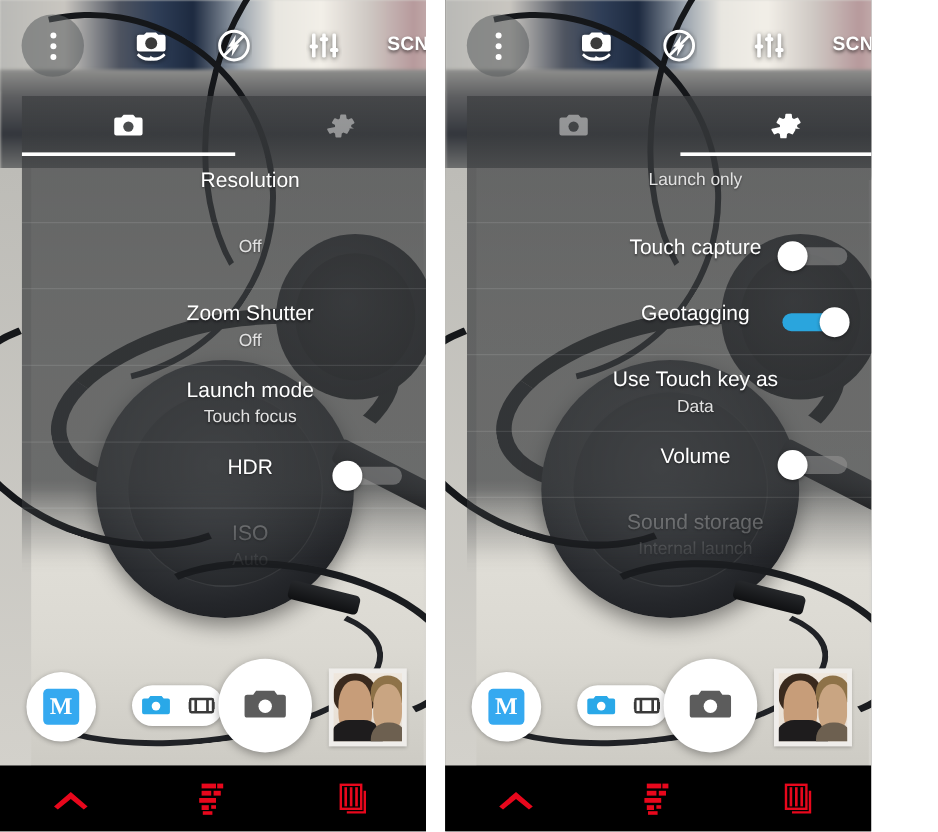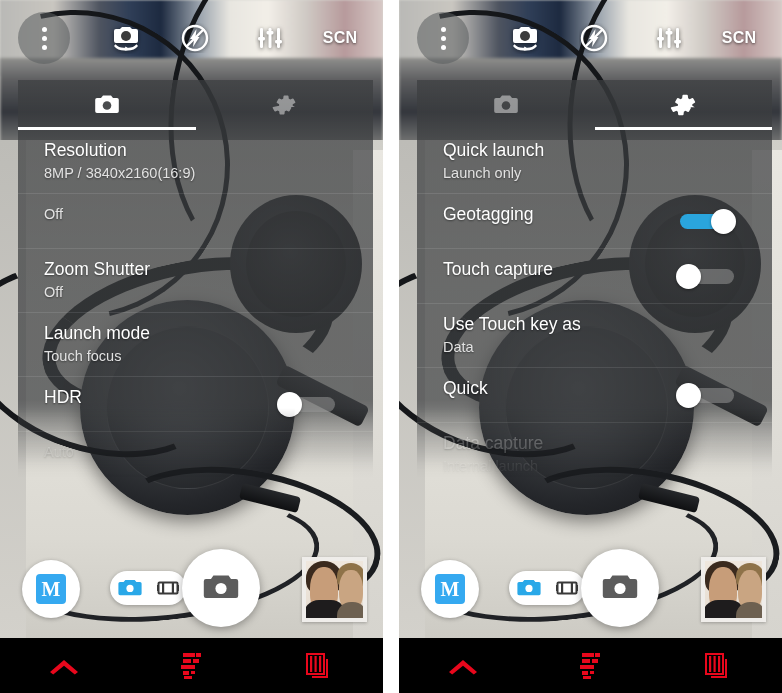--- a/index.html
+++ b/index.html
@@ -1,18 +1,18 @@
 <!DOCTYPE html>
 <html><head>
 <meta charset="utf-8">
 <style>
   html,body{margin:0;padding:0;background:#fff;}
   body{width:782px;height:693px;font-family:"Liberation Sans",sans-serif;overflow:hidden;}
 
-  .stage{position:relative;width:782px;height:693px;display:flex;background:#ffffff;}
+  .stage{position:relative;width:726px;height:693px;display:flex;background:#ffffff;}
 
   .phone{position:relative;width:383px;height:693px;overflow:hidden;background:#000;}
   .phone.right{margin-left:16px;}
 
   
   .viewfinder{position:absolute;left:0;top:0;width:383px;height:638px;overflow:hidden;
       background:#d8d7d2;}
   .vf-top{position:absolute;left:0;top:0;width:100%;height:76px;
       background:linear-gradient(90deg,#b9b9b6 0%,#c9c6c0 14%,#4e5460 26%,#2f3e57 34%,
       #1d2a40 42%,#9aa3ad 52%,#e8e6e0 60%,#f2efe8 70%,#cfc9c4 80%,#b79a9c 90%,#d7c9c6 100%);
@@ -79,21 +79,21 @@
   .tabs{position:relative;height:50px;display:flex;}
   .tab{flex:1;display:flex;align-items:center;justify-content:center;}
   .tab svg{display:block;}
   .tab.inactive svg{opacity:.45;}
   .tab-underline{position:absolute;bottom:0;height:3px;width:50%;background:#fff;transition:none;}
   .tab-underline.left{left:0;}
   .tab-underline.right{left:50%;}
 
   .rows{position:relative;}
   .row{position:relative;padding:9px 0 9px 26px;min-height:44px;box-sizing:border-box;
-      border-top:1px solid rgba(255,255,255,.10);}
+      border-top:1px solid rgba(255,255,255,.10);text-align:center;}
   .row:first-child{border-top:none;}
   .row .title{color:#fff;font-size:17.5px;line-height:23px;
       text-shadow:0 1px 2px rgba(0,0,0,.45);}
   .row .sub{color:#e2e2e2;font-size:14.5px;line-height:21px;margin-top:1px;
       text-shadow:0 1px 2px rgba(0,0,0,.45);}
   .row.dim .title{color:rgba(255,255,255,.42);}
   .row.dim .sub{color:rgba(255,255,255,.30);}
   .row.tall{min-height:55px;}
 
   
@@ -226,21 +226,20 @@
             <path fill="#fff" d="M14 9.3a4.7 4.7 0 1 0 0 9.4 4.7 4.7 0 0 0 0-9.4zm0 7a2.3 2.3 0 1 1 0-4.6 2.3 2.3 0 0 1 0 4.6z"></path>
             <path fill="#fff" d="M25 16.1l-2.3-1.3a8.8 8.8 0 0 0 0-1.6L25 11.9a.8.8 0 0 0 .3-1l-1.7-3a.8.8 0 0 0-1-.35l-2.4 1a9 9 0 0 0-1.4-.8l-.3-2.6a.8.8 0 0 0-.8-.7h-3.4a.8.8 0 0 0-.8.7l-.3 2.6a9 9 0 0 0-1.4.8l-2.4-1a.8.8 0 0 0-1 .35l-1.7 3a.8.8 0 0 0 .3 1l2.3 1.3a8.8 8.8 0 0 0 0 1.6L3 16.1a.8.8 0 0 0-.3 1l1.7 3a.8.8 0 0 0 1 .35l2.4-1a9 9 0 0 0 1.4.8l.3 2.6a.8.8 0 0 0 .8.7h3.4a.8.8 0 0 0 .8-.7l.3-2.6a9 9 0 0 0 1.4-.8l2.4 1a.8.8 0 0 0 1-.35l1.7-3a.8.8 0 0 0-.3-1z"></path>
           </svg>
         </div>
         <div class="tab-underline left"></div>
       </div>
       <div class="rows">
 
         <div class="row tall">
           <div class="title">Resolution</div>
-          <div class="sub">8MP / 3840x2160(16:9)</div>
         </div>
 
         <div class="row tall">
           <div class="sub">Off</div>
         </div>
 
         <div class="row tall">
           <div class="title">Zoom Shutter</div>
           <div class="sub">Off</div>
         </div>
@@ -252,20 +251,21 @@
 
         <div class="row tall">
           <div class="title">HDR</div>
           <div class="switch off">
             <span class="track"></span>
             <span class="knob"></span>
           </div>
         </div>
 
         <div class="row tall dim">
+          <div class="title">ISO</div>
           <div class="sub">Auto</div>
         </div>
 
       </div>
     </div>
 
     <div class="controls">
       <div class="mode-btn">
         <span class="m-badge">M</span>
       </div>
@@ -413,55 +413,54 @@
           <svg width="30" height="30" viewBox="0 0 28 28">
             <path fill="#fff" d="M14 9.3a4.7 4.7 0 1 0 0 9.4 4.7 4.7 0 0 0 0-9.4zm0 7a2.3 2.3 0 1 1 0-4.6 2.3 2.3 0 0 1 0 4.6z"></path>
             <path fill="#fff" d="M25 16.1l-2.3-1.3a8.8 8.8 0 0 0 0-1.6L25 11.9a.8.8 0 0 0 .3-1l-1.7-3a.8.8 0 0 0-1-.35l-2.4 1a9 9 0 0 0-1.4-.8l-.3-2.6a.8.8 0 0 0-.8-.7h-3.4a.8.8 0 0 0-.8.7l-.3 2.6a9 9 0 0 0-1.4.8l-2.4-1a.8.8 0 0 0-1 .35l-1.7 3a.8.8 0 0 0 .3 1l2.3 1.3a8.8 8.8 0 0 0 0 1.6L3 16.1a.8.8 0 0 0-.3 1l1.7 3a.8.8 0 0 0 1 .35l2.4-1a9 9 0 0 0 1.4.8l.3 2.6a.8.8 0 0 0 .8.7h3.4a.8.8 0 0 0 .8-.7l.3-2.6a9 9 0 0 0 1.4-.8l2.4 1a.8.8 0 0 0 1-.35l1.7-3a.8.8 0 0 0-.3-1z"></path>
           </svg>
         </div>
         <div class="tab-underline right"></div>
       </div>
       <div class="rows">
 
         <div class="row tall">
-          <div class="title">Quick launch</div>
           <div class="sub">Launch only</div>
+        </div>
+
+        <div class="row tall">
+          <div class="title">Touch capture</div>
+          <div class="switch off">
+            <span class="track"></span>
+            <span class="knob"></span>
+          </div>
         </div>
 
         <div class="row tall">
           <div class="title">Geotagging</div>
           <div class="switch on">
             <span class="track"></span>
             <span class="knob"></span>
           </div>
         </div>
 
         <div class="row tall">
-          <div class="title">Touch capture</div>
+          <div class="title">Use Touch key as</div>
+          <div class="sub">Data</div>
+        </div>
+
+        <div class="row tall">
+          <div class="title">Volume</div>
           <div class="switch off">
             <span class="track"></span>
             <span class="knob"></span>
           </div>
         </div>
 
-        <div class="row tall">
-          <div class="title">Use Touch key as</div>
-          <div class="sub">Data</div>
-        </div>
-
-        <div class="row tall">
-          <div class="title">Quick</div>
-          <div class="switch off">
-            <span class="track"></span>
-            <span class="knob"></span>
-          </div>
-        </div>
-
         <div class="row tall dim">
-          <div class="title">Data capture</div>
+          <div class="title">Sound storage</div>
           <div class="sub">Internal launch</div>
         </div>
 
       </div>
     </div>
 
     <div class="controls">
       <div class="mode-btn">
         <span class="m-badge">M</span>
       </div>

